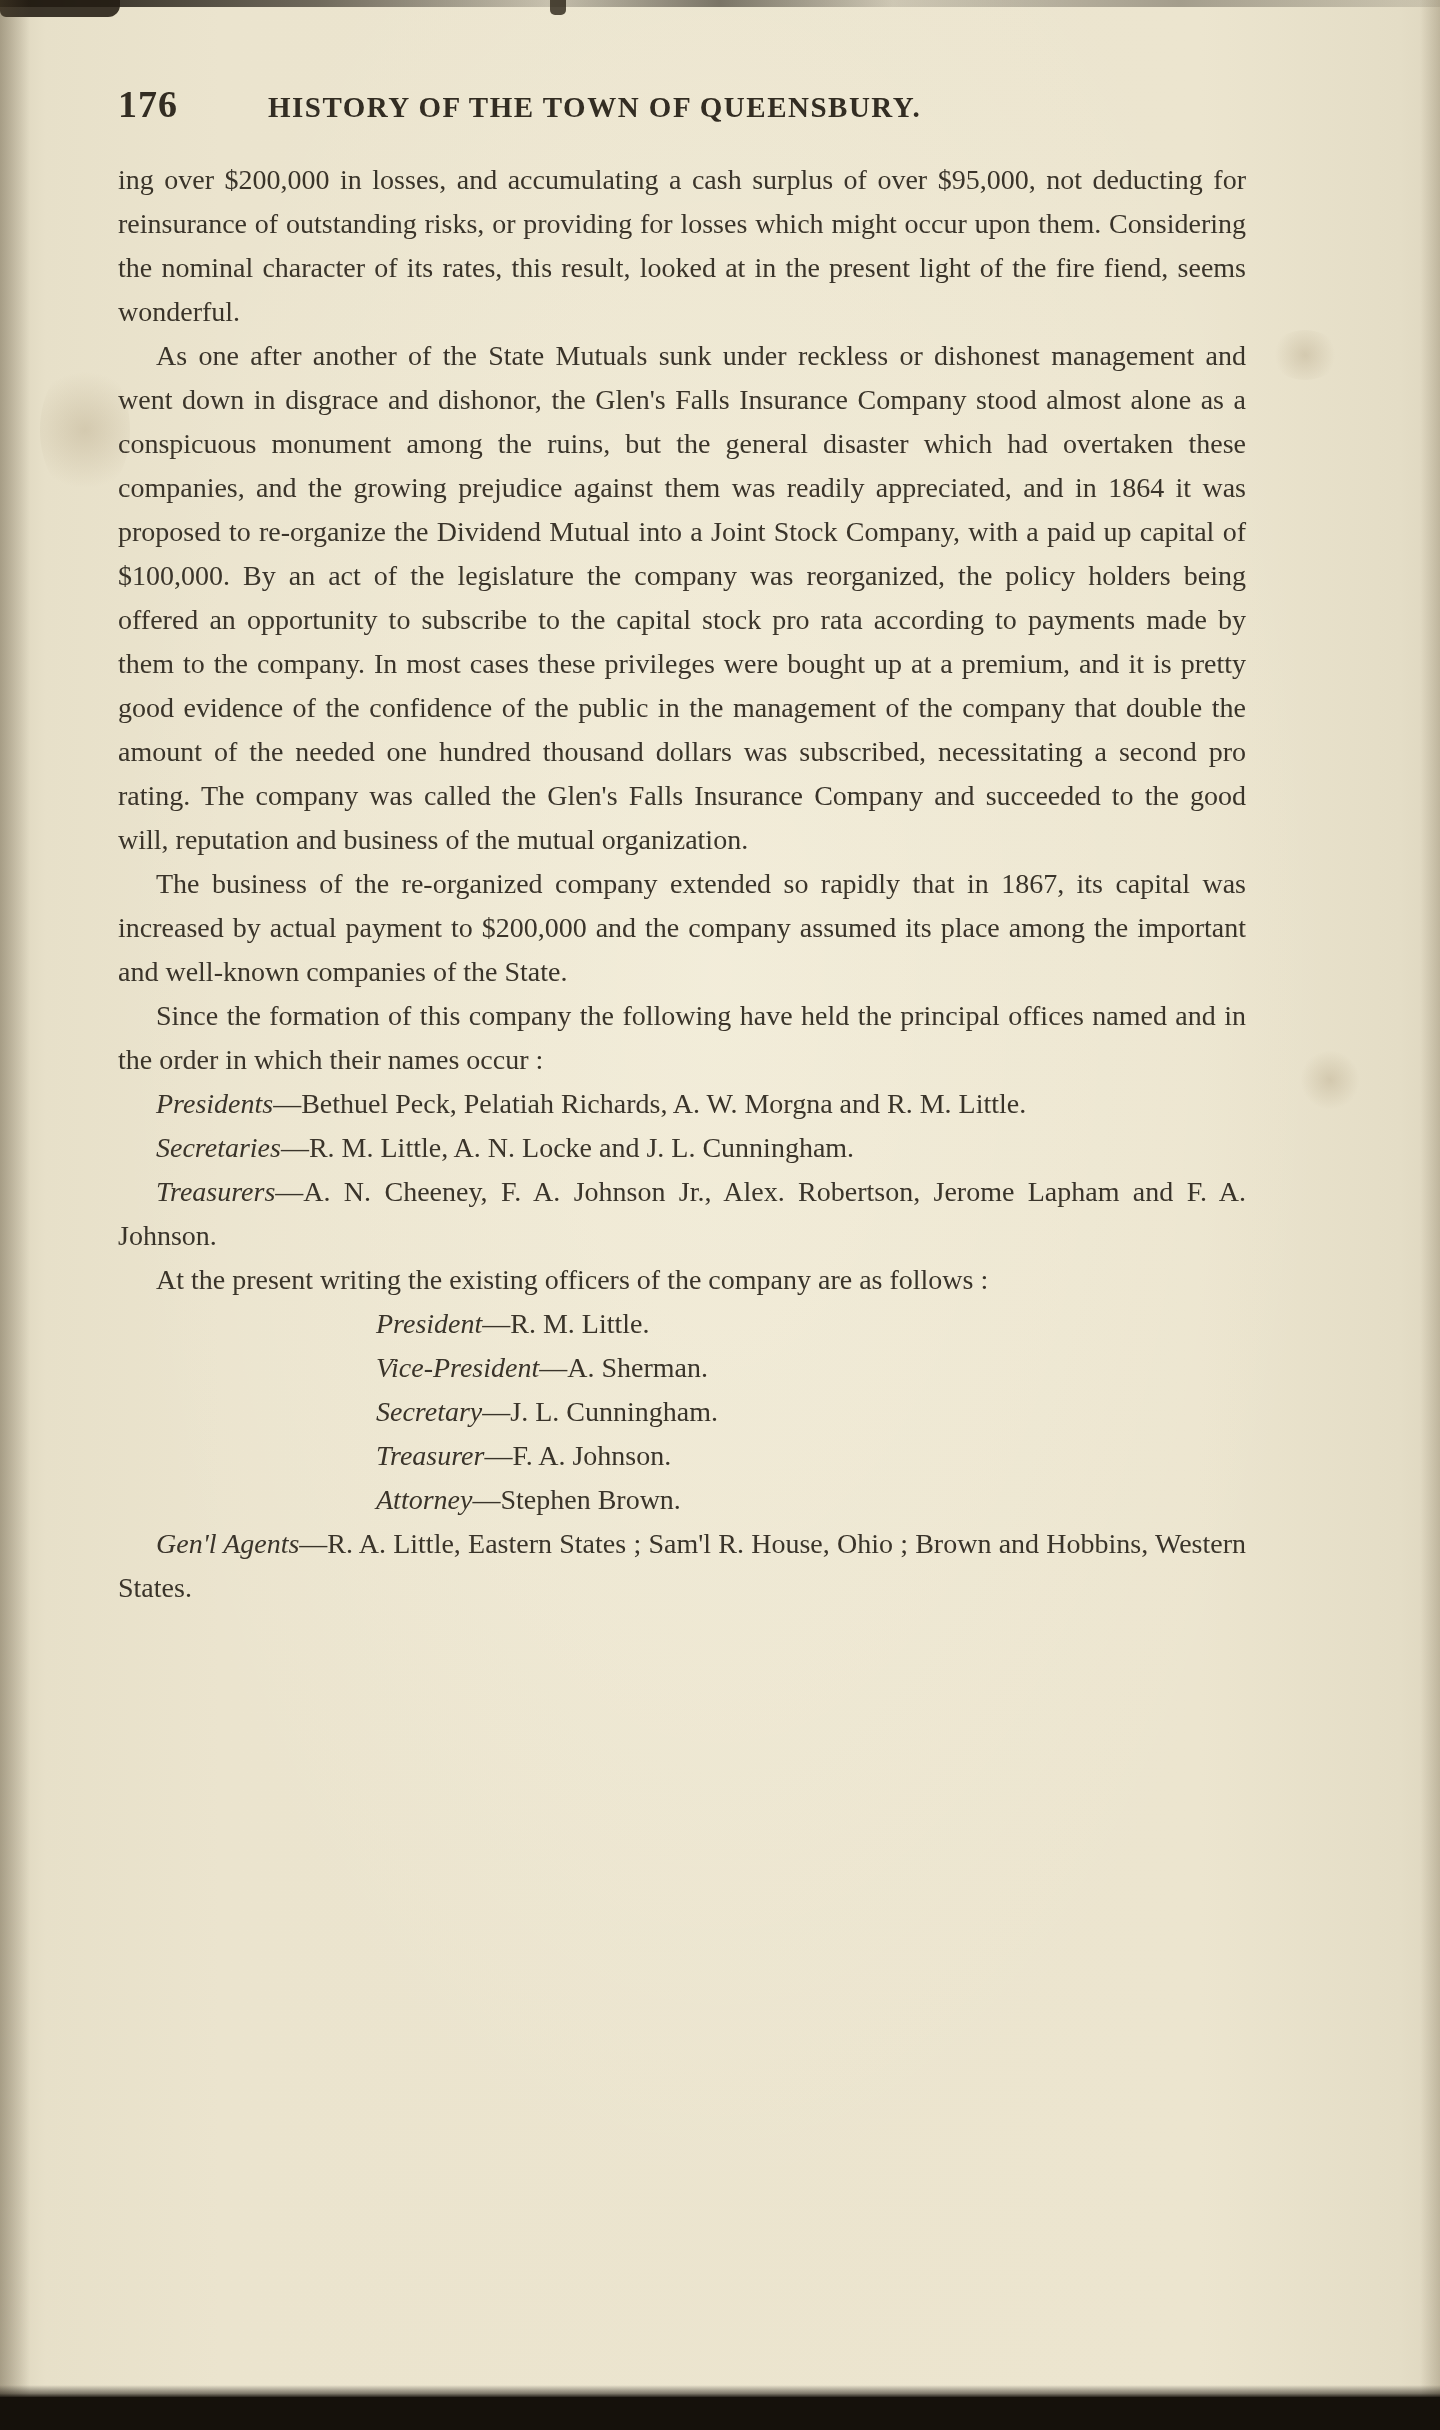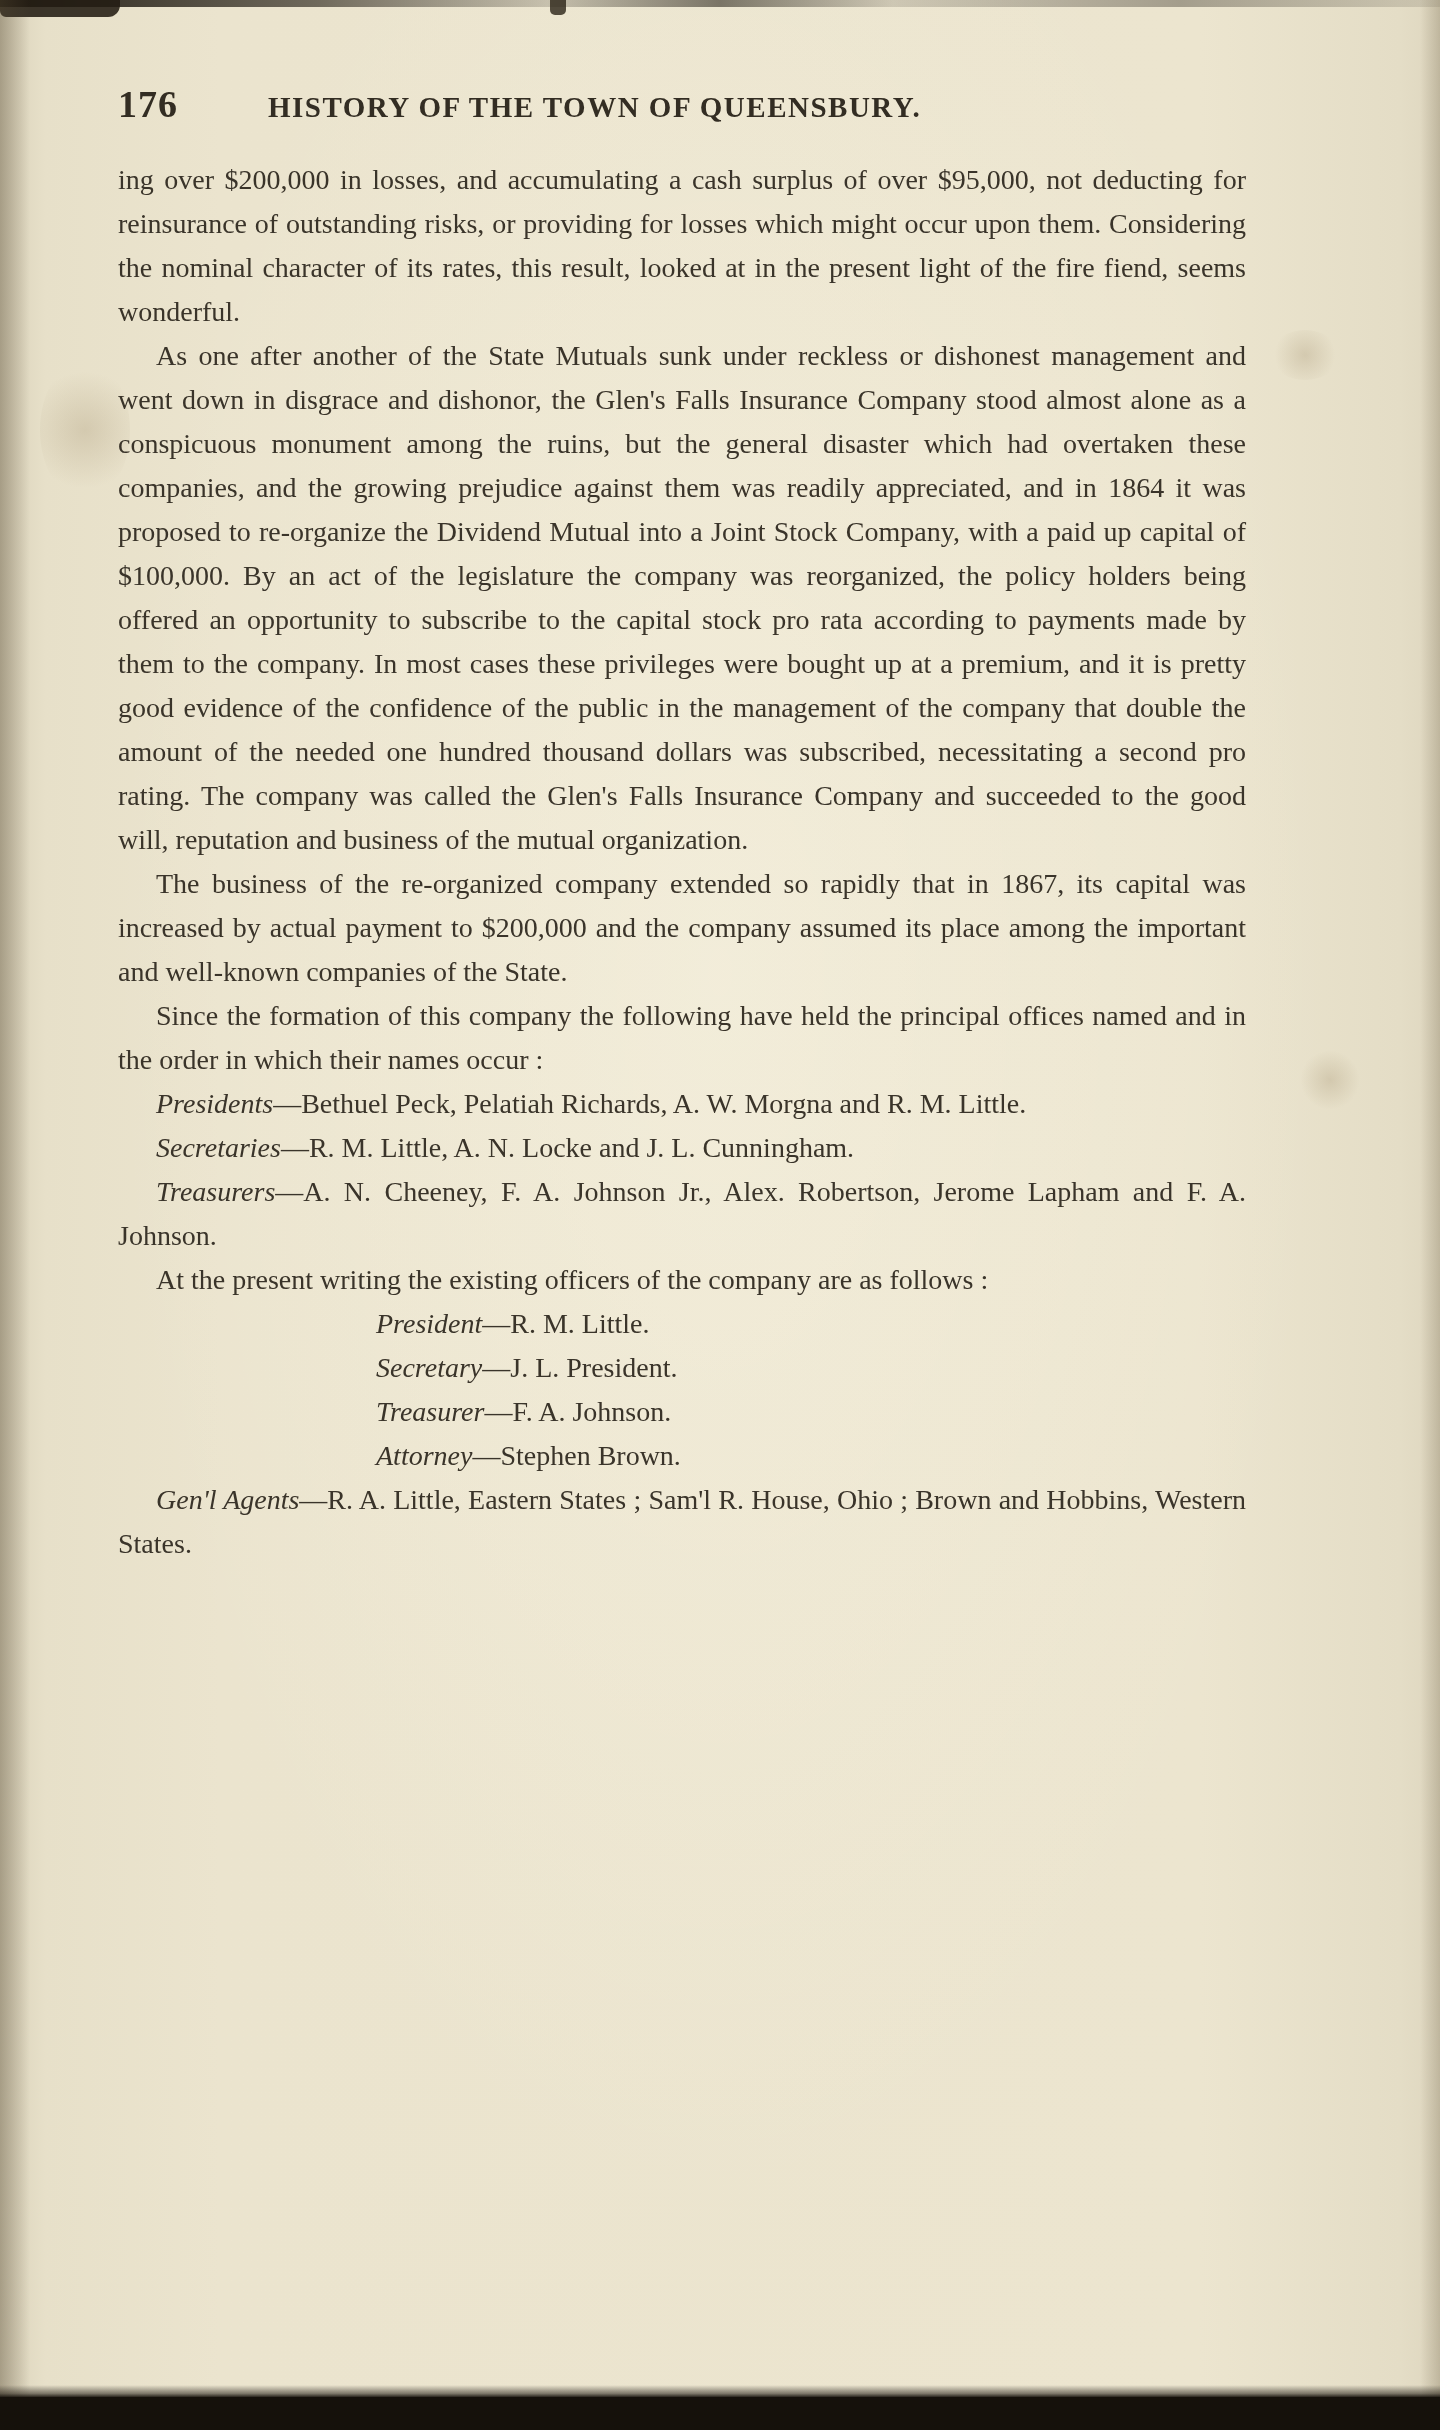--- a/index.html
+++ b/index.html
@@ -116,21 +116,22 @@
     <p class="indent">Since the formation of this company the following have held the principal offices named and in the order in which their names occur :</p>
 
     <p class="indent"><span class="ital">Presidents</span><span>—Bethuel Peck, Pelatiah Richards, A. W. Morgna and R. M. Little.</span></p>
     <p class="indent"><span class="ital">Secretaries</span><span>—R. M. Little, A. N. Locke and J. L. Cunningham.</span></p>
     <p class="indent"><span class="ital">Treasurers</span><span>—A. N. Cheeney, F. A. Johnson Jr., Alex. Robertson, Jerome Lapham and F. A. Johnson.</span></p>
 
     <p class="indent">At the present writing the existing officers of the company are as follows :</p>
 
     <div class="officer-list">
       <p><span class="ital">President</span><span>—R. M. Little.</span></p>
-      <p><span class="ital">Secretary</span><span>—J. L. President.</span></p>
+      <p><span class="ital">Vice-President</span><span>—A. Sherman.</span></p>
+      <p><span class="ital">Secretary</span><span>—J. L. Cunningham.</span></p>
       <p><span class="ital">Treasurer</span><span>—F. A. Johnson.</span></p>
       <p><span class="ital">Attorney</span><span>—Stephen Brown.</span></p>
     </div>
 
     <p class="indent"><span class="ital">Gen'l Agents</span><span>—R. A. Little, Eastern States ; Sam'l R. House, Ohio ; Brown and Hobbins, Western States.</span></p>
 
   </div>
 
   <div class="scan-bottom"></div>
 

